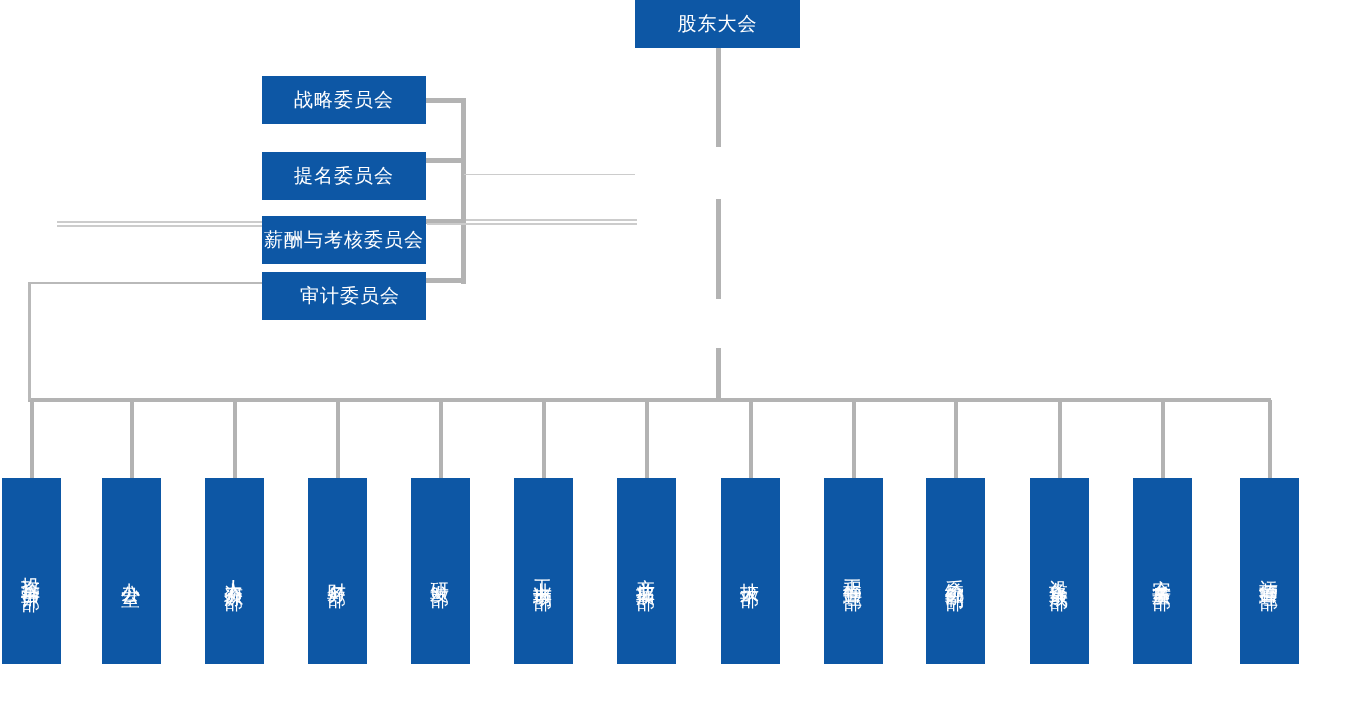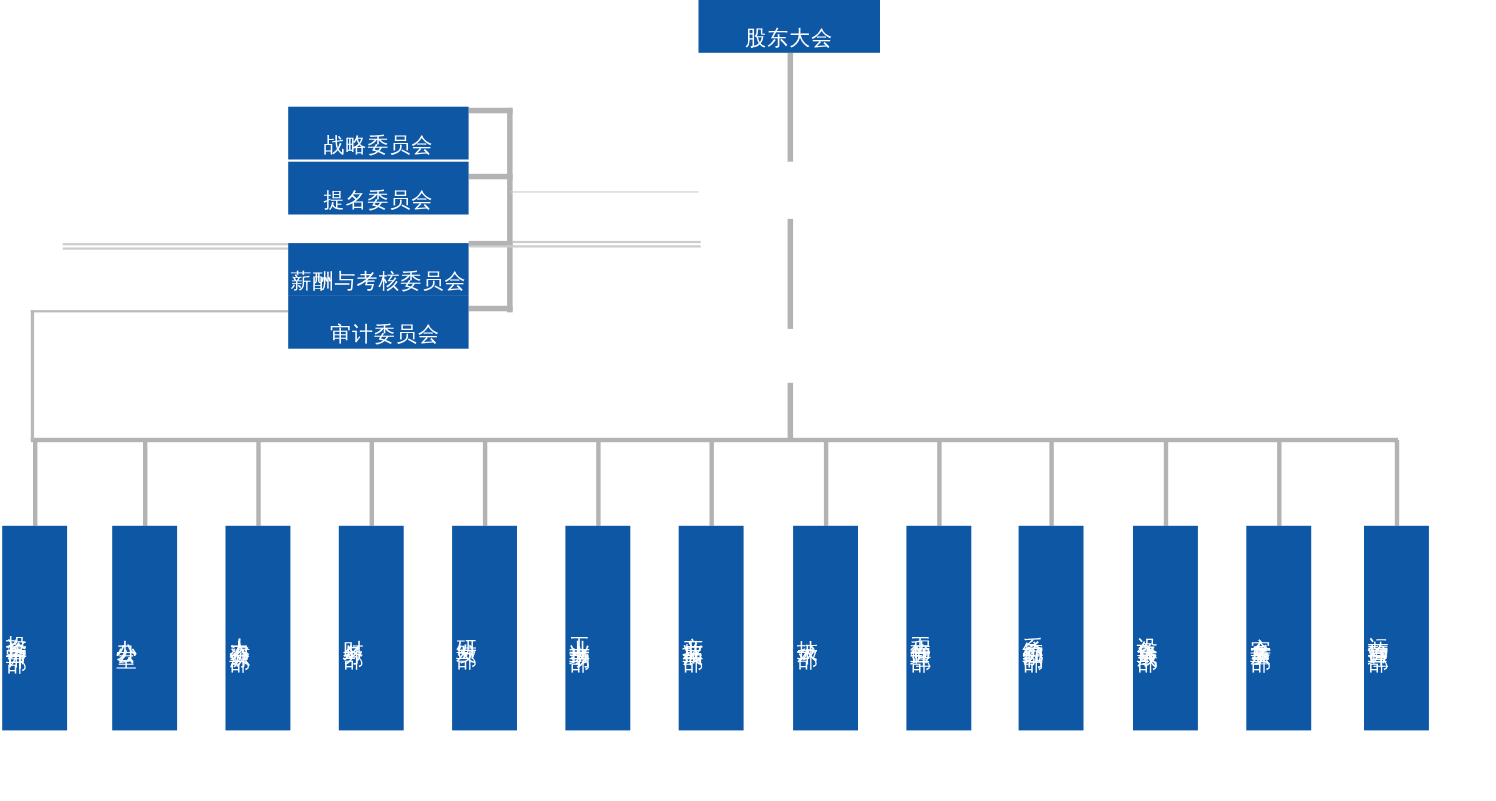--- a/index.html
+++ b/index.html
@@ -19,31 +19,31 @@
     position: relative;
     width: 1360px; height: 728px;
     overflow: hidden;
     background: #ffffff;
   }
   .node {
     position: absolute;
     background: var(--blue);
     color: var(--text);
     display: flex;
-    align-items: flex-end;
+    align-items: center;
     justify-content: center;
     font-size: 19px;
     letter-spacing: 1px;
     white-space: nowrap;
   }
   .main-node { left: 635px; width: 165px; height: 48px; }
   #node-shareholders { top: 0; }
   #node-board { top: 147px; height: 52px; }
   #node-president { top: 299px; height: 49px; }
-  .committee { left: 262px; width: 164px; height: 48px; margin-top: 21px; }
+  .committee { left: 262px; width: 164px; height: 48px; }
   .dept {
     top: 478px;
     height: 186px;
     writing-mode: vertical-rl;
     text-orientation: upright;
     letter-spacing: 3px;
     font-size: 19px;
   }
   .line { position: absolute; background: var(--gray); }
   .thin { background: var(--lgray); }
@@ -77,27 +77,27 @@
   <div class="line" style="left:28px; top:282px; width:3px; height:118px; background:#b9b9b9;"></div>
 
   <div class="node main-node" id="node-shareholders">
     <span>股东大会</span>
   </div>
 
   <div id="committees">
       <div class="node committee" style="top: 76px;">
         <span>战略委员会</span>
       </div>
-      <div class="node committee" style="top: 126px;">
+      <div class="node committee" style="top: 152px;">
         <span>提名委员会</span>
       </div>
-      <div class="node committee" style="top: 200px;">
+      <div class="node committee" style="top: 216px;">
         <span>薪酬与考核委员会</span>
       </div>
-      <div class="node committee" style="top: 248px; padding-left: 12px;">
+      <div class="node committee" style="top: 272px; padding-left: 12px;">
         <span>审计委员会</span>
       </div>
     </div>
 
   <div id="departments">
       <div class="line" style="left: 29.5px; top: 400px; width: 4px; height: 78px;"></div>
       <div class="node dept" style="left: 2px; width: 59px;">
         <span>投资与审计部</span>
       </div>
       <div class="line" style="left: 129.5px; top: 400px; width: 4px; height: 78px;"></div>

